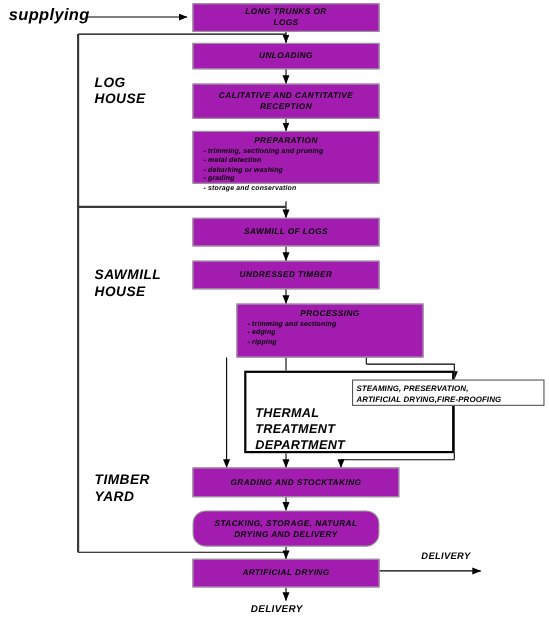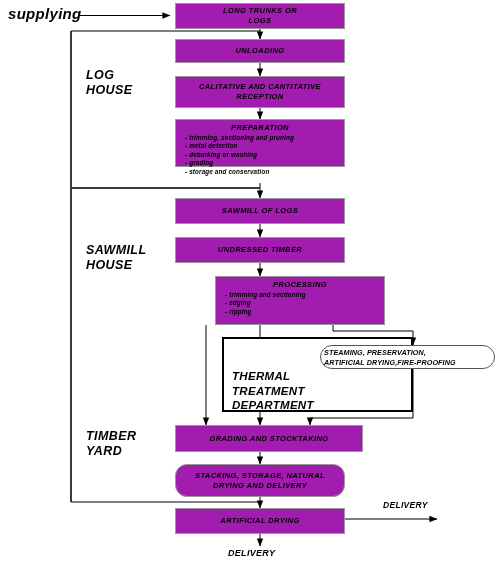--- a/index.html
+++ b/index.html
@@ -138,21 +138,21 @@
     <div>- trimming and sectioning</div>
     <div>- edging</div>
     <div>- ripping</div>
   </div>
 </div>
 
 <div class="thermal-outer" style="left:222px;top:337px;width:191px;height:75px;"></div>
 <div class="thermal-label" style="left:232px;top:369px;">THERMAL
 TREATMENT
 DEPARTMENT</div>
-<div class="steam-box" style="left:320px;top:345px;width:175px;height:24px;border-radius:12px;">STEAMING, PRESERVATION,
+<div class="steam-box" style="left:320px;top:345px;width:175px;height:24px;">STEAMING, PRESERVATION,
 ARTIFICIAL DRYING,FIRE-PROOFING</div>
 
 <div class="node" style="left:175px;top:425px;width:188px;height:27px;">
   <div class="ttl">GRADING AND STOCKTAKING</div>
 </div>
 
 <div class="node" style="left:175px;top:464px;width:170px;height:33px;border-radius:12px;">
   <div class="ttl">STACKING, STORAGE, NATURAL
 DRYING AND DELIVERY</div>
 </div>

